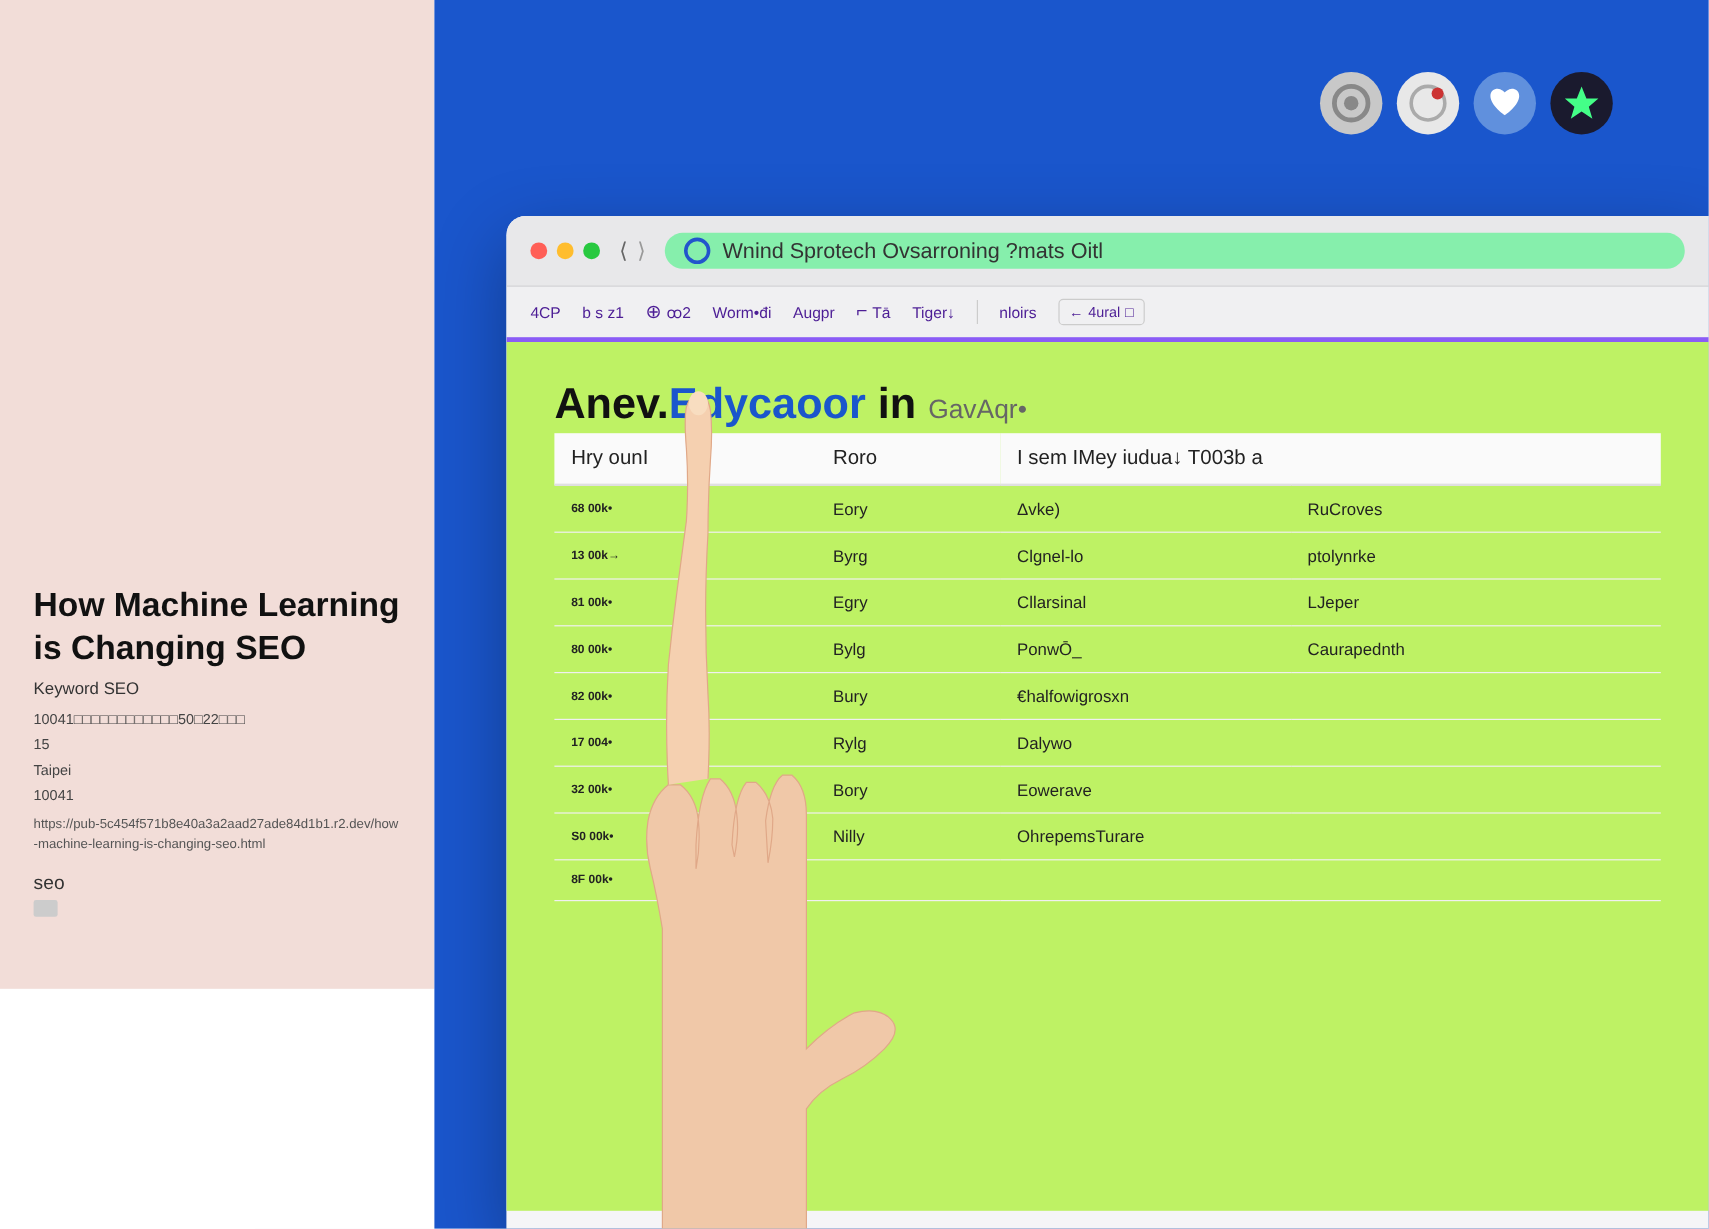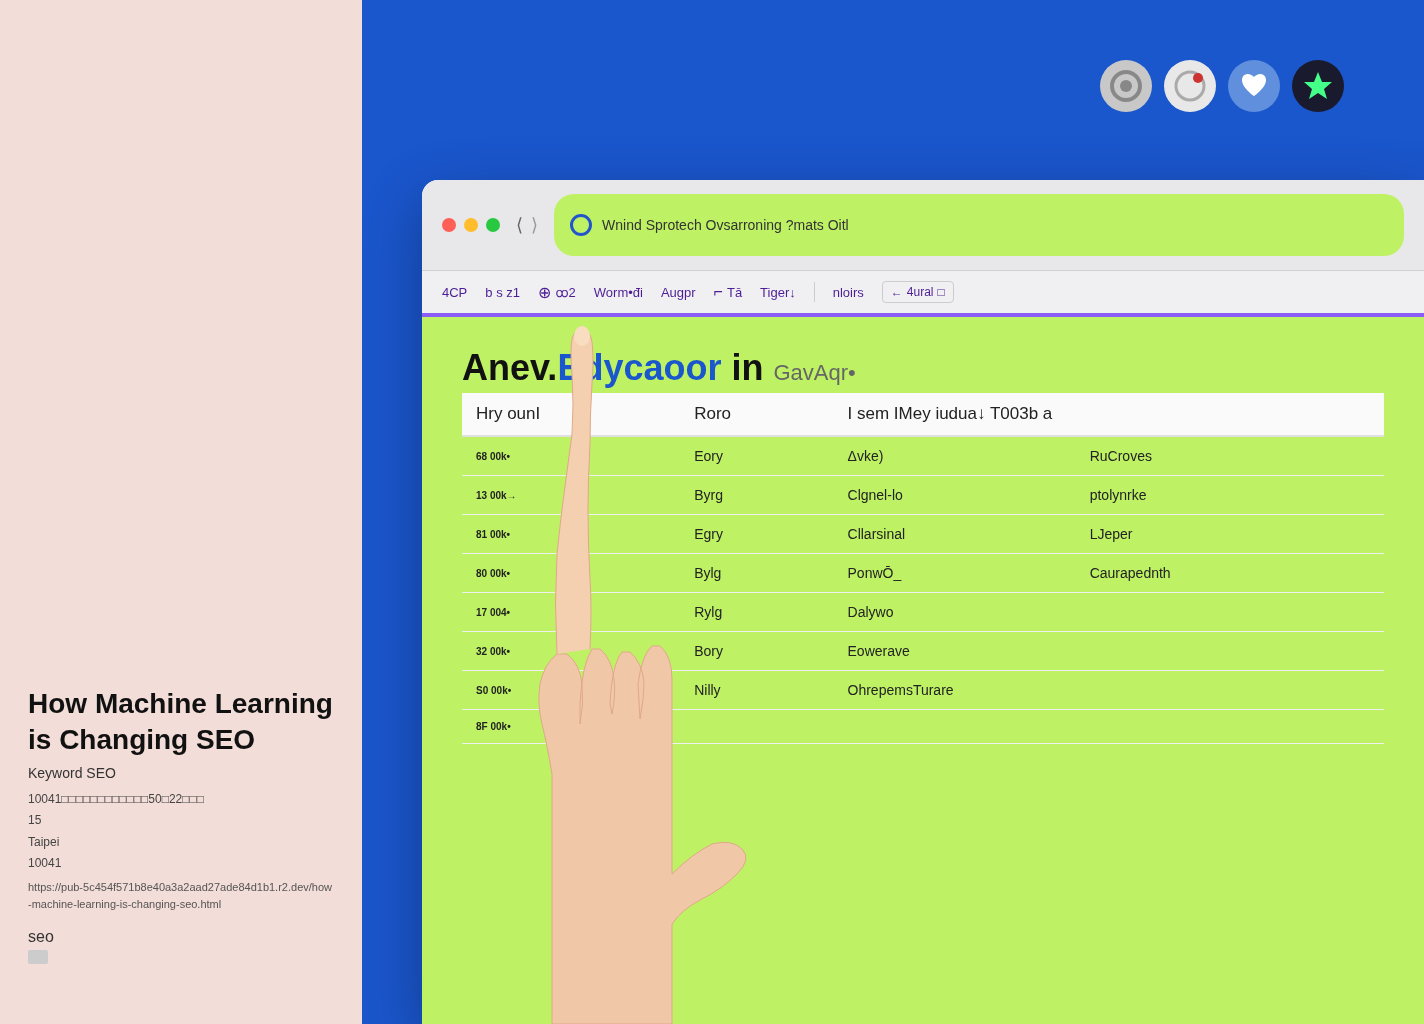--- a/index.html
+++ b/index.html
@@ -10,21 +10,21 @@
       font-family: -apple-system, BlinkMacSystemFont, 'Segoe UI', sans-serif;
       display: flex;
       position: relative;
     }
 
     
     .left-panel {
       width: 362px;
       min-width: 362px;
       background: #f2ddd8;
-      height: 1024px;
+      height: 824px;
       padding: 40px 28px;
       display: flex;
       flex-direction: column;
       justify-content: flex-end;
       padding-bottom: 60px;
     }
 
     .article-title {
       font-size: 28px;
       font-weight: 700;
@@ -144,27 +144,27 @@
     .nav-buttons {
       display: flex;
       gap: 8px;
       align-items: center;
       font-size: 16px;
       color: #666;
     }
 
     .address-bar {
       flex: 1;
-      background: #bef264;
+      background: #86efac;
       border-radius: 20px;
-      padding: 20px 16px;
+      padding: 4px 16px;
       display: flex;
       align-items: center;
       gap: 10px;
-      font-size: 14px;
+      font-size: 18px;
       color: #333;
     }
 
     .address-circle {
       width: 22px;
       height: 22px;
       border-radius: 50%;
       border: 3px solid #2255cc;
       flex-shrink: 0;
     }
@@ -411,20 +411,25 @@
             <td>Cllarsinal</td>
             <td colspan="4">LJeper</td>
           </tr>
           <tr>
             <td class="col-volume">80 00k•</td>
             <td>Bylg</td>
             <td>PonwŌ_</td>
             <td colspan="4">Caurapednth</td>
           </tr>
           <tr>
+            <td class="col-volume">82 00k•</td>
+            <td>Bury</td>
+            <td colspan="5">€halfowigrosxn</td>
+          </tr>
+          <tr>
             <td class="col-volume">17 004•</td>
             <td>Rylg</td>
             <td colspan="5">Dalywo</td>
           </tr>
           <tr>
             <td class="col-volume">32 00k•</td>
             <td>Bory</td>
             <td colspan="5">Eowerave</td>
           </tr>
           <tr>

